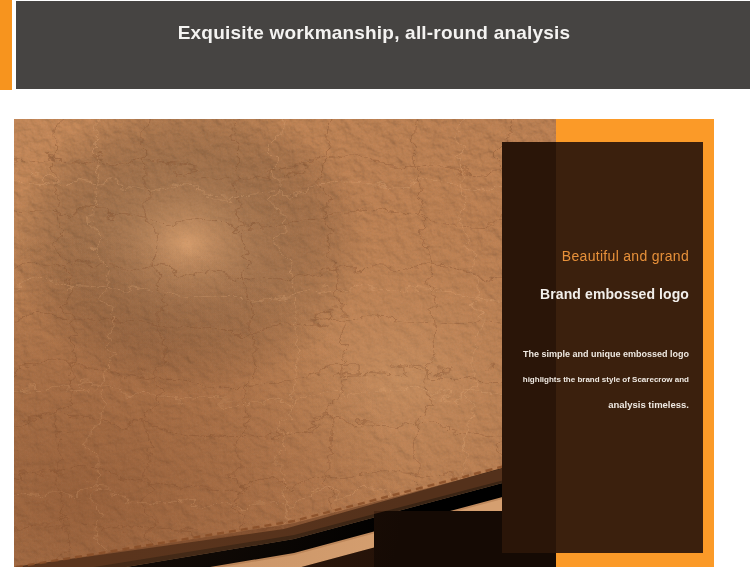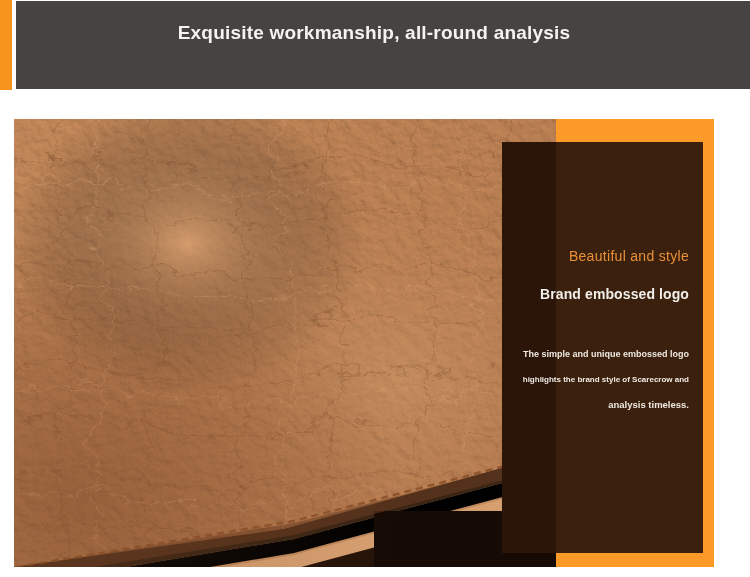--- a/index.html
+++ b/index.html
@@ -314,21 +314,21 @@
       <rect width="542" height="448" fill="url(#shade1)" opacity="0.5"></rect>
     </svg>
   </div>
 
   <div class="info-panel">
     <div class="info-panel-dark"></div>
     <div class="info-panel-body"></div>
   </div>
 
   <div class="info-content" style="left:488px; top:23px;">
-    <div class="eyebrow">Beautiful and style</div>
+    <div class="eyebrow">Beautiful and grand</div>
     <div class="headline">Brand embossed logo</div>
     <div class="body-line body-line-1">The simple and unique embossed logo</div>
     <div class="body-line body-line-2">highlights the brand style of Scarecrow and</div>
     <div class="body-line body-line-3">analysis timeless.</div>
   </div>
 
 </div>
 
 <div class="right-white"></div>
 <div class="bottom-white"></div>

